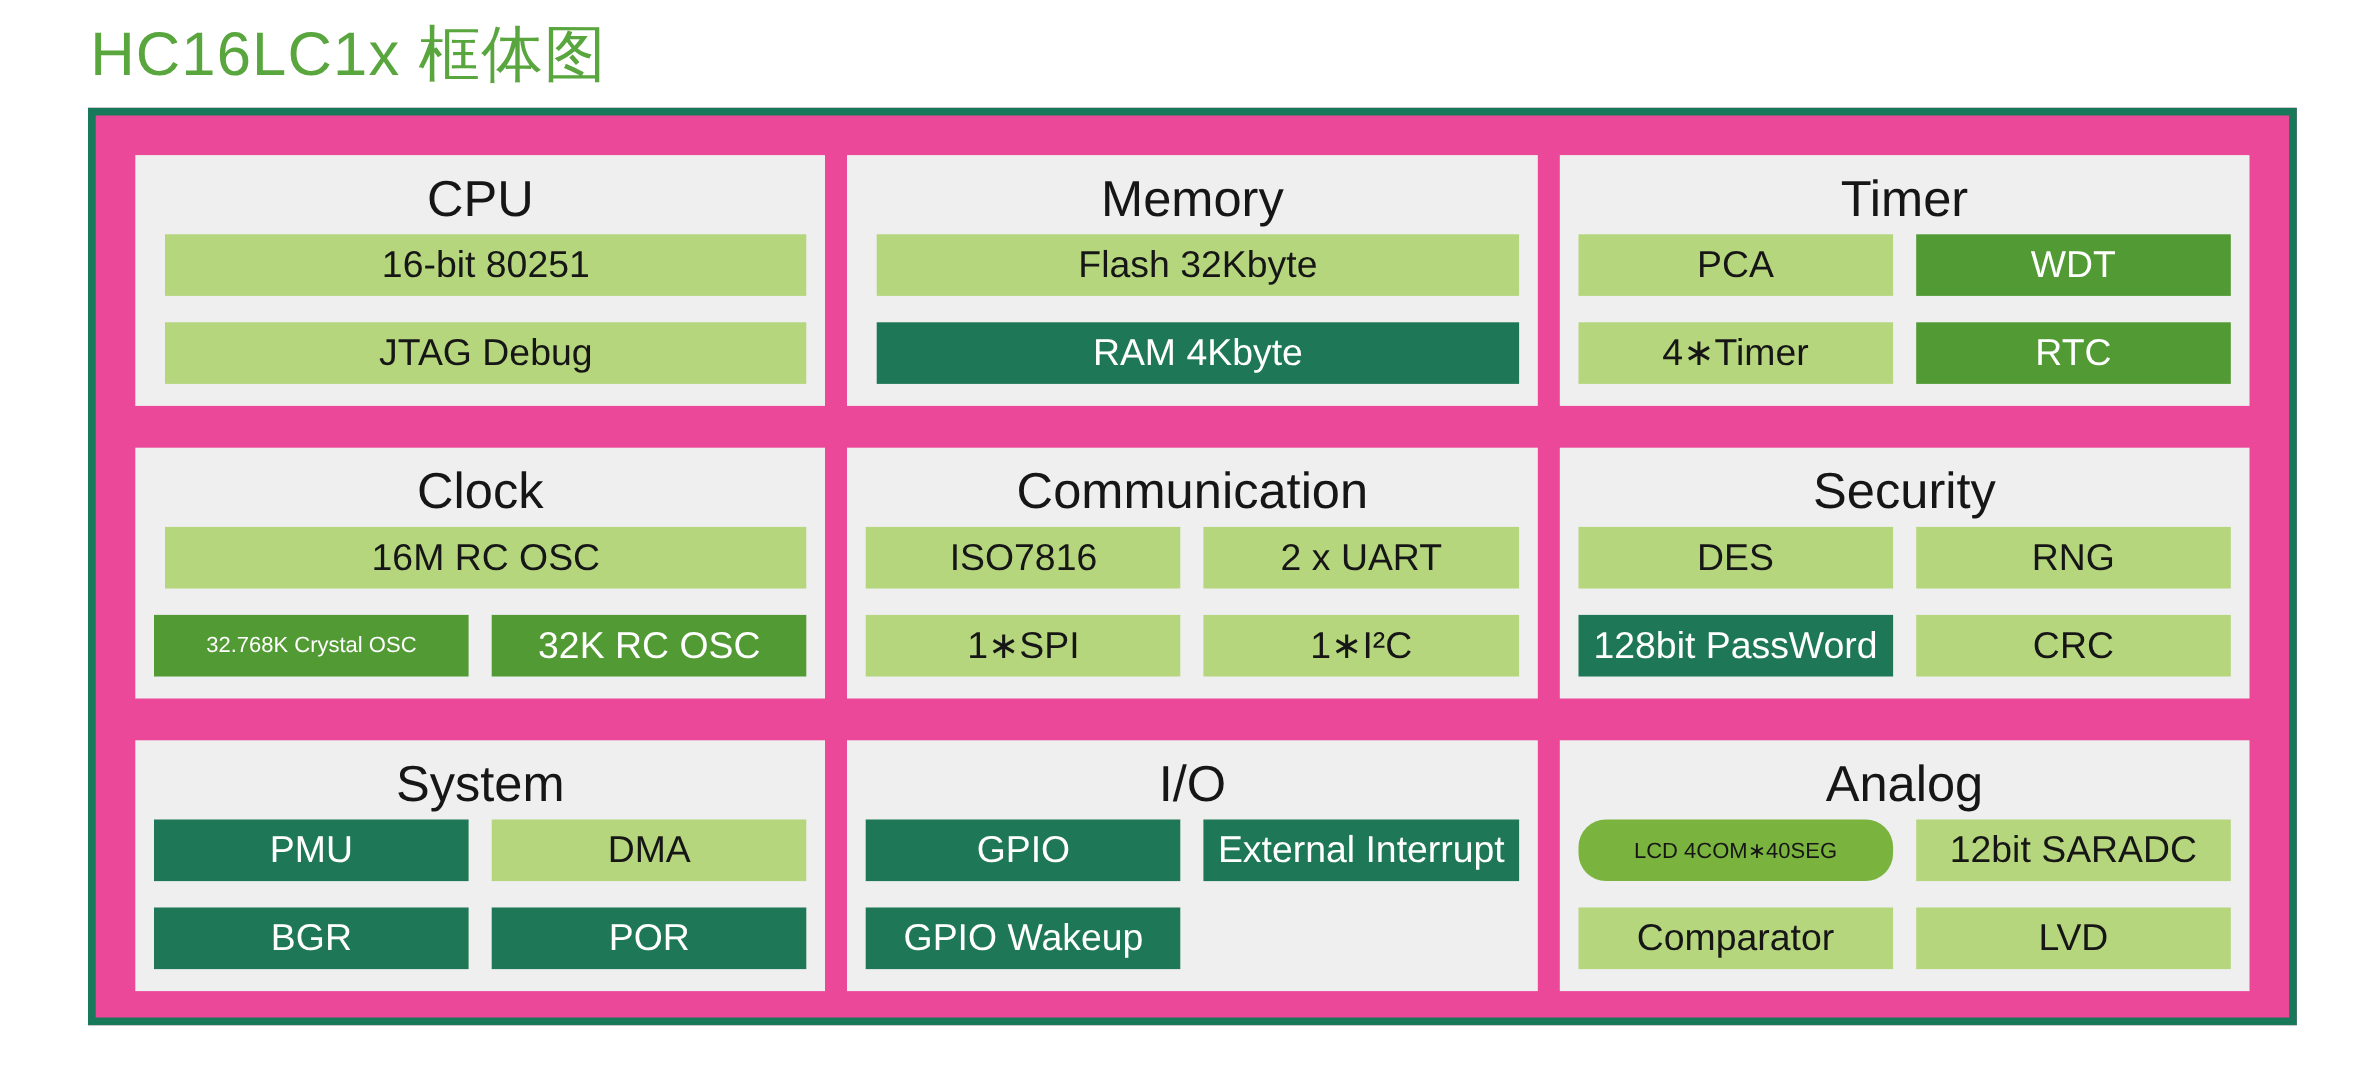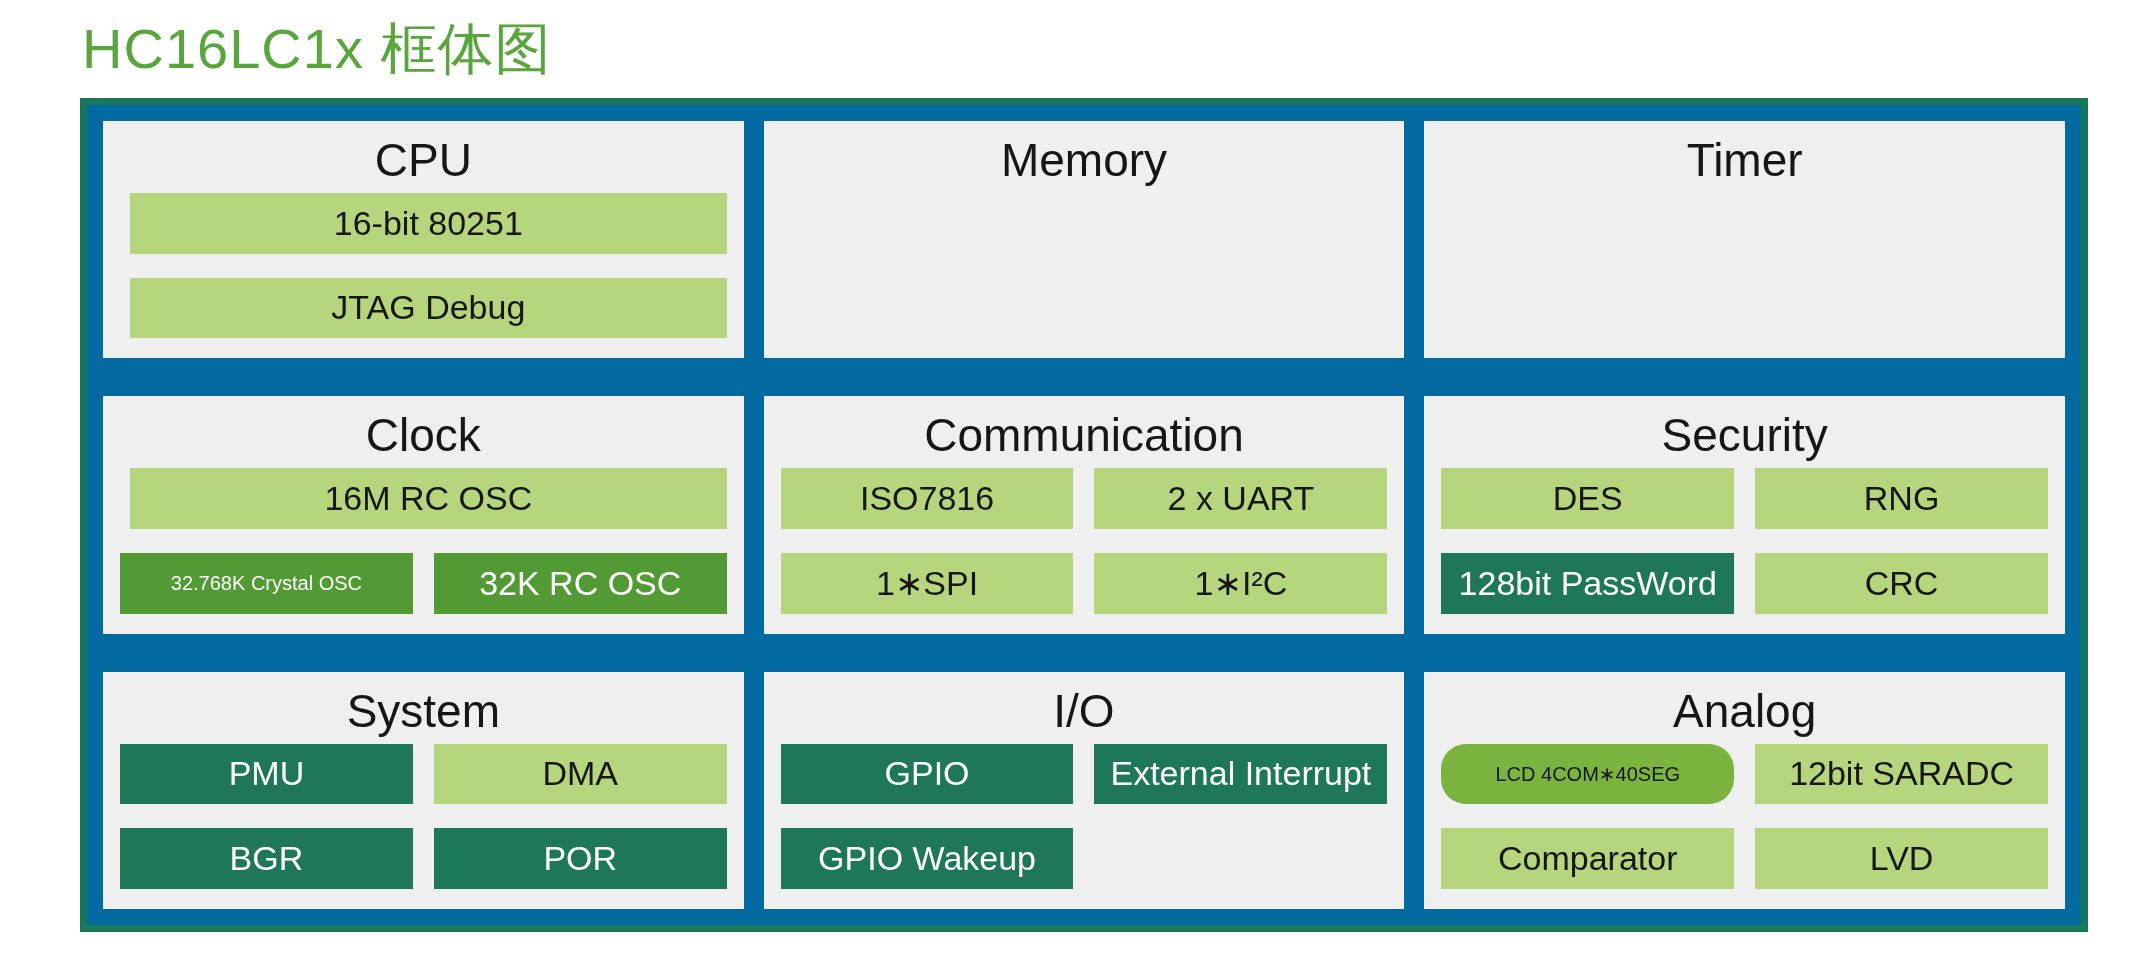--- a/index.html
+++ b/index.html
@@ -14,22 +14,22 @@
     position: absolute; left: 82px; top: 12px;
     font-size: 56px; font-weight: 400; letter-spacing: 1px;
     color: var(--title-green, #5aa63e);
     white-space: nowrap;
   }
 
   .frame {
     position: absolute; left: 80px; top: 98px;
     width: 2008px; height: 834px;
     border: 7px solid var(--border-teal, #17795a);
-    background: #0369a1;
-    padding: 16px;
+    background: #ec4899;
+    padding: 36px;
   }
 
   .grid {
     width: 100%; height: 100%;
     display: grid;
     grid-template-columns: repeat(3, 1fr);
     grid-template-rows: repeat(3, 1fr);
     column-gap: 20px; row-gap: 38px;
   }
 
@@ -76,23 +76,33 @@
     <div class="grid" id="grid">
         <section class="panel">
           <div class="panel-title">CPU</div>
           <div class="blocks">
             <div class="block light span2">16-bit 80251</div>
             <div class="block light span2">JTAG Debug</div>
           </div>
         </section>
         <section class="panel">
           <div class="panel-title">Memory</div>
+          <div class="blocks">
+            <div class="block light span2">Flash 32Kbyte</div>
+            <div class="block dark span2">RAM 4Kbyte</div>
+          </div>
         </section>
         <section class="panel">
           <div class="panel-title">Timer</div>
+          <div class="blocks">
+            <div class="block light">PCA</div>
+            <div class="block medium">WDT</div>
+            <div class="block light">4∗Timer</div>
+            <div class="block medium">RTC</div>
+          </div>
         </section>
         <section class="panel">
           <div class="panel-title">Clock</div>
           <div class="blocks">
             <div class="block light span2">16M RC OSC</div>
             <div class="block medium small">32.768K Crystal OSC</div>
             <div class="block medium">32K RC OSC</div>
           </div>
         </section>
         <section class="panel">

